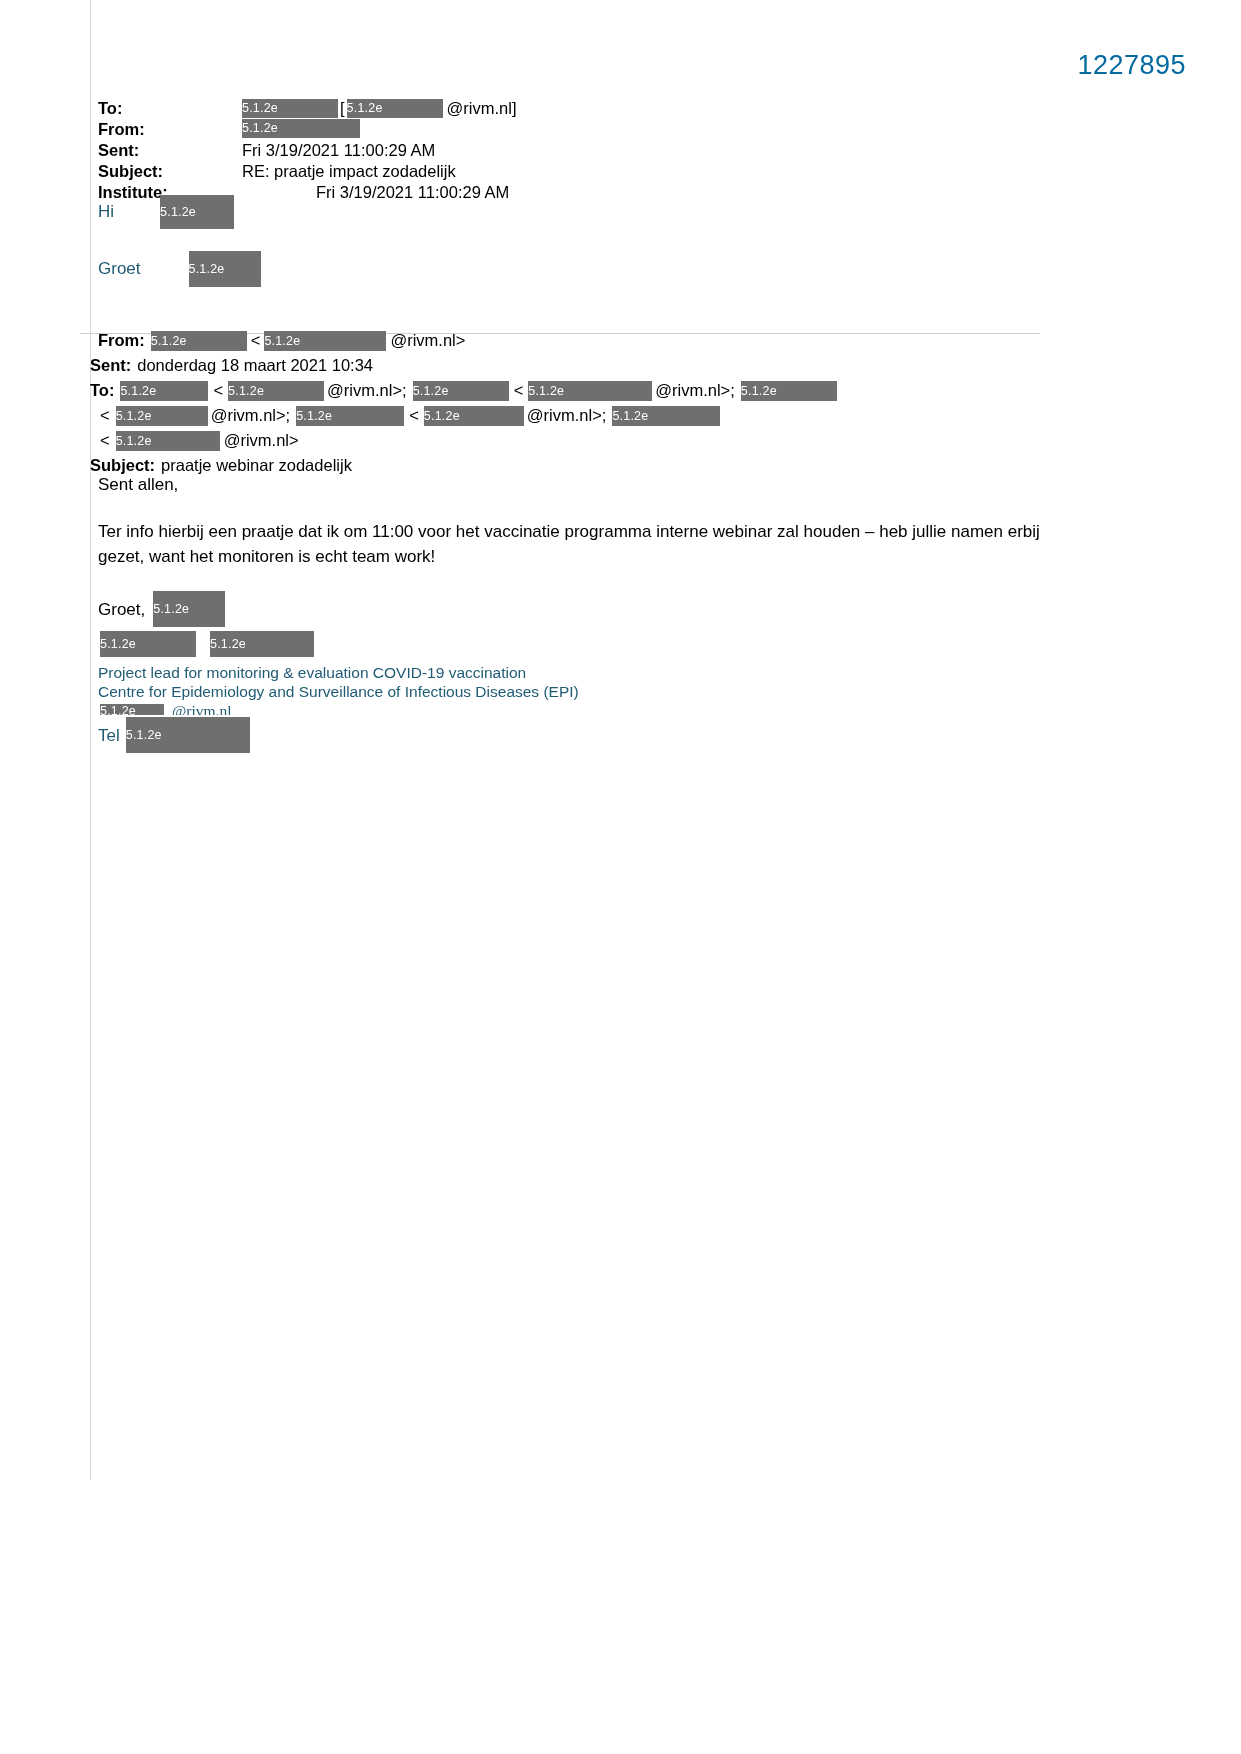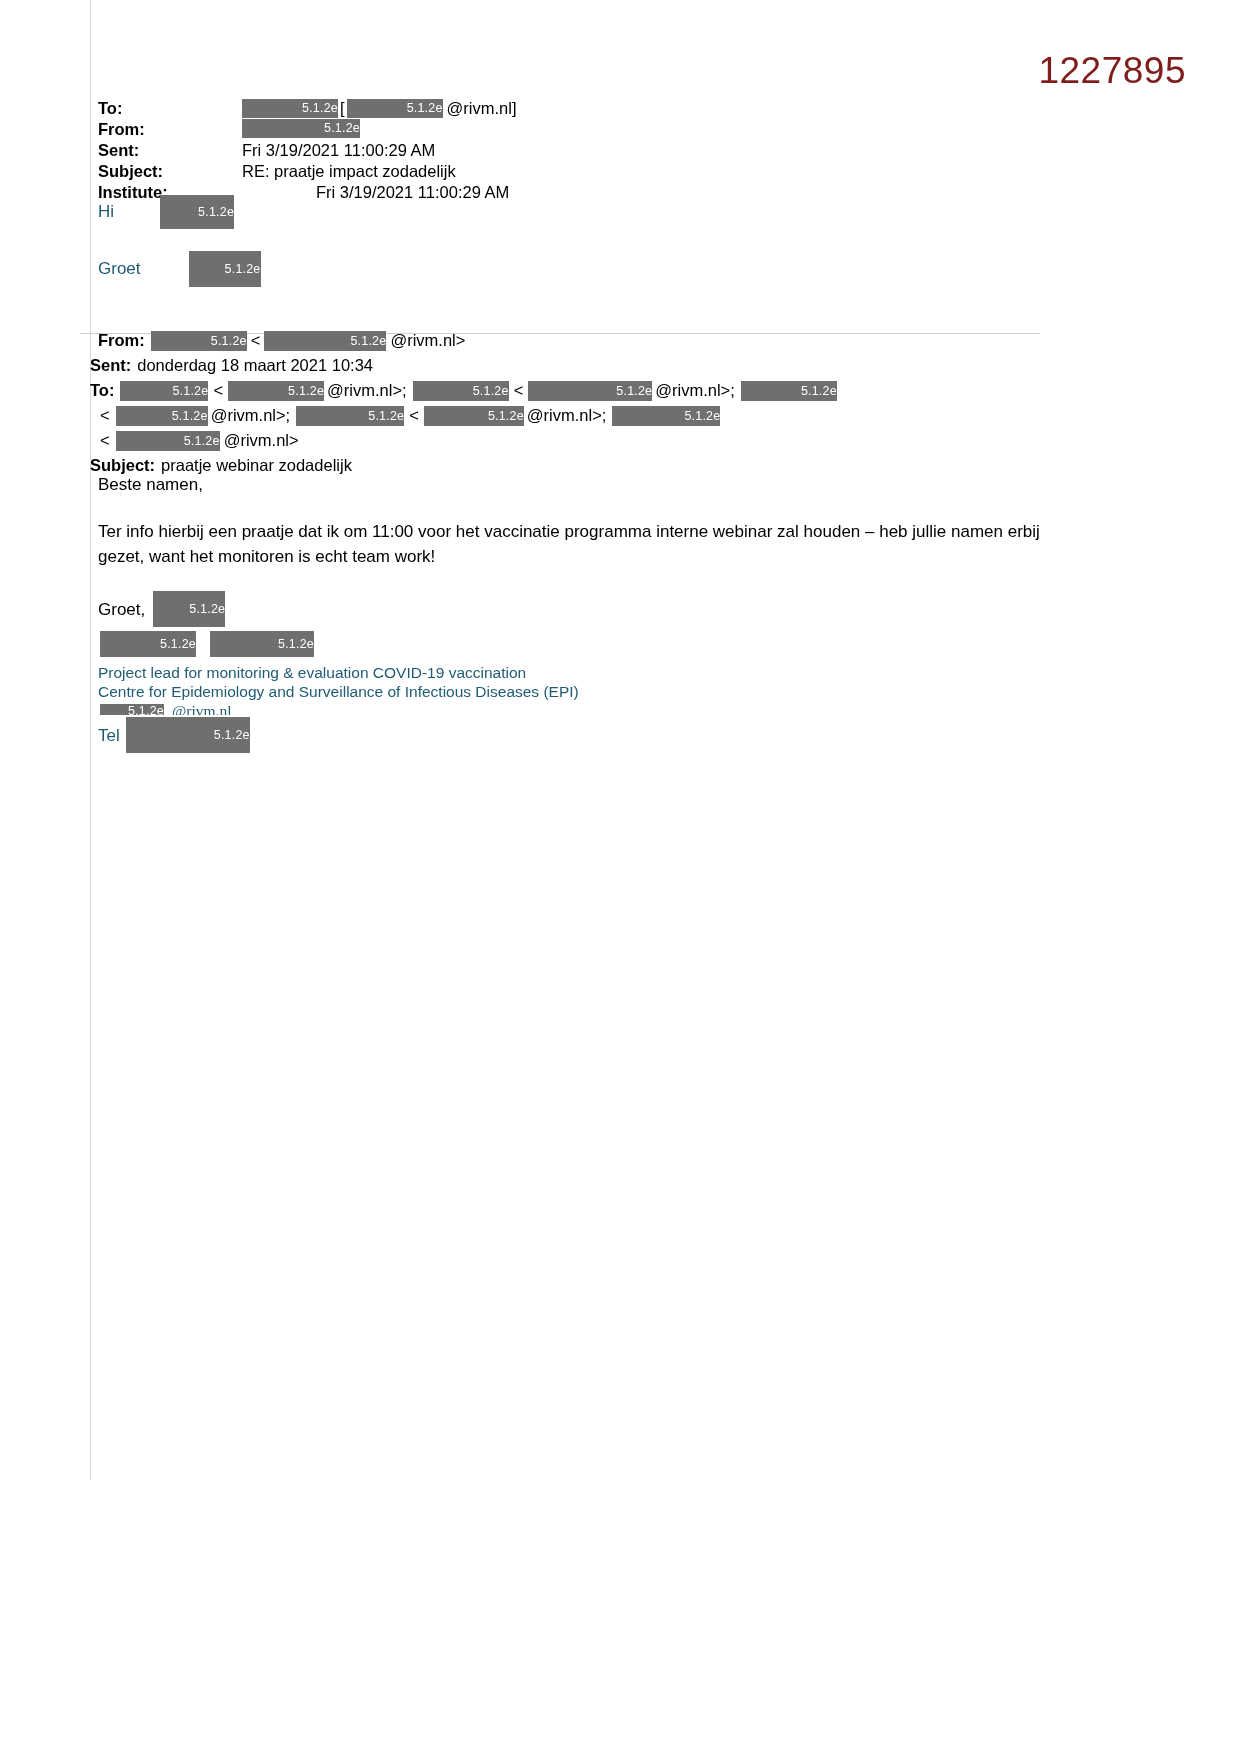--- a/index.html
+++ b/index.html
@@ -25,23 +25,23 @@
     left: 90px;
     top: 0;
     width: 1px;
     height: 1480px;
     background: #d8d8d8;
   }
   .doc-id {
     position: absolute;
     right: 55px;
     top: 50px;
-    font-size: 37px;
+    font-size: 27px;
     letter-spacing: 0.5px;
-    color: #7f1d1d;
+    color: #0369a1;
     font-family: "Liberation Sans", sans-serif;
     margin-left: 28px;
   }
 
   
   .hdr {
     position: absolute;
     left: 98px;
     top: 98px;
     width: 1000px;
@@ -64,21 +64,21 @@
     display: flex;
     align-items: center;
     gap: 0;
   }
 
   
   .red {
     display: inline-block;
     background: #6f6f6f;
     color: #ffffff;
-    text-align: right;
+    text-align: left;
     font-size: 12.5px;
     line-height: 1;
     font-family: "Liberation Sans", sans-serif;
     vertical-align: middle;
     padding: 0;
     letter-spacing: 0.2px;
     overflow: hidden;
   }
 
   
@@ -264,21 +264,21 @@
       <span class="qtext" style="margin-left:4px;">@rivm.nl&gt;</span>
     </div>
 
     <div class="qrow">
       <span class="qlabel">Subject:</span>
       <span>praatje webinar zodadelijk</span>
     </div>
   </div>
 
   <div class="qbody">
-    <p>Beste namen,</p>
+    <p>Sent allen,</p>
     <p>Ter info hierbij een praatje dat ik om 11:00 voor het vaccinatie programma interne webinar zal houden – heb jullie namen erbij gezet, want het monitoren is echt team work!</p>
 
     <div class="line">
       <span>Groet,</span>
       <span class="red" style="width:72px;height:36px;line-height:36px;margin-left:8px;">5.1.2e</span>
     </div>
 
     <div class="line" style="margin-top:4px;">
       <span class="red" style="width:96px;height:26px;line-height:26px;margin-left:2px;">5.1.2e</span>
       <span class="red" style="width:104px;height:26px;line-height:26px;margin-left:14px;">5.1.2e</span>

